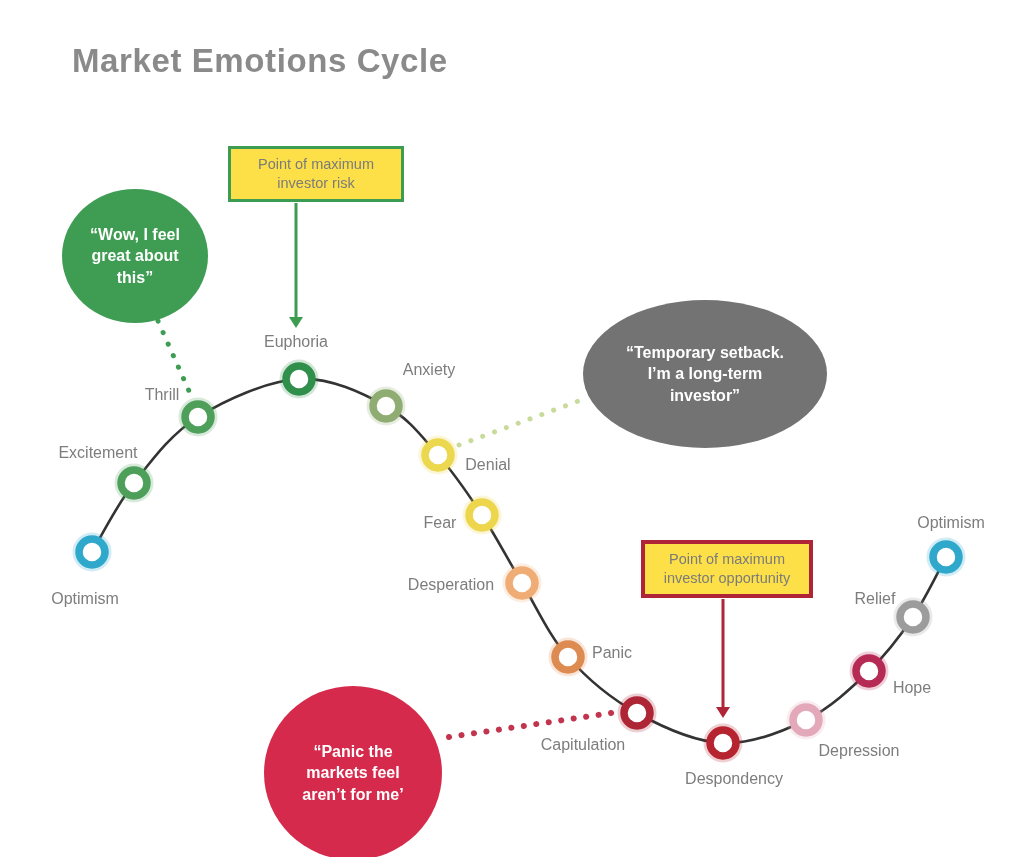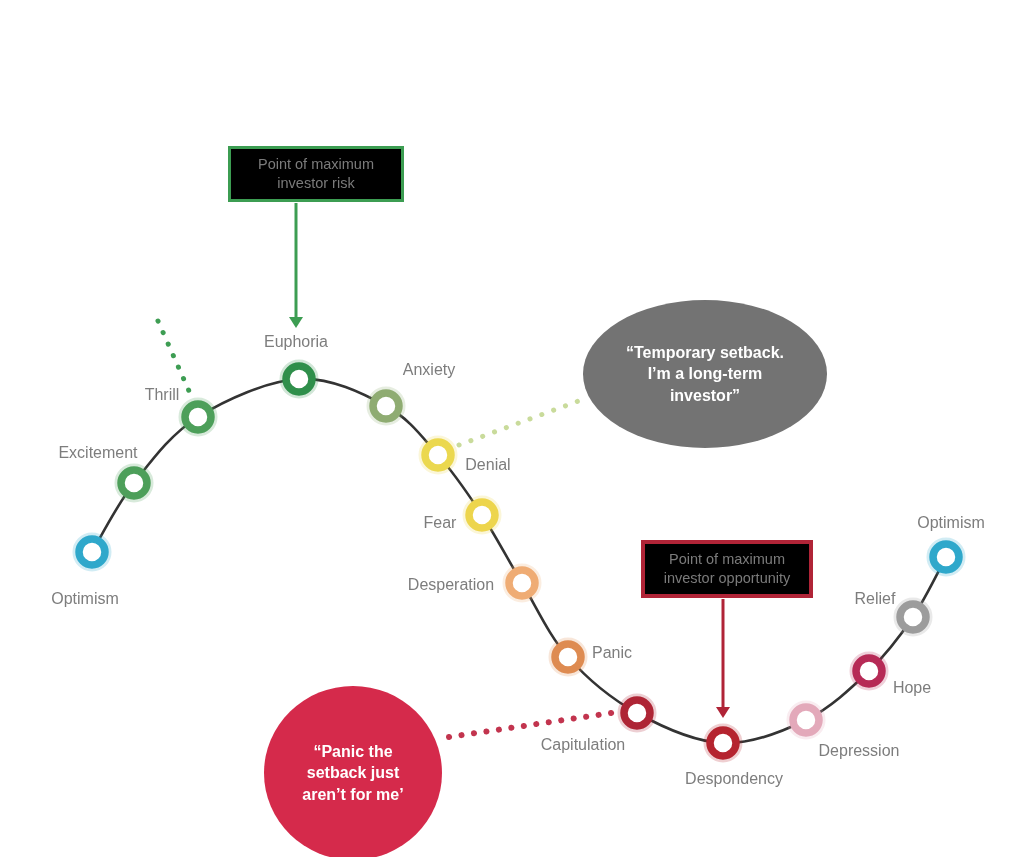--- a/index.html
+++ b/index.html
@@ -6,35 +6,36 @@
   .stage{
     position:relative;width:1024px;height:857px;background:#ffffff;
     overflow:hidden;font-family:"Liberation Sans",sans-serif;
   }
   .title{
     position:absolute;left:72px;top:42px;margin:0;
     font-size:33px;font-weight:700;color:#8a8a8a;letter-spacing:.6px;
   }
   svg.layer{position:absolute;left:0;top:0;width:1024px;height:857px;font-family:"Liberation Sans",sans-serif;}
   .callout{
-    position:absolute;z-index:2;box-sizing:border-box;background:#000000;
+    position:absolute;z-index:2;box-sizing:border-box;background:#fde047;
     border-style:solid;display:flex;flex-direction:column;align-items:center;
     justify-content:center;text-align:center;font-size:14.5px;line-height:1.32;
   }
   .bubble{
     position:absolute;z-index:2;border-radius:50%;display:flex;flex-direction:column;
     align-items:center;justify-content:center;text-align:center;color:#ffffff;
     font-weight:700;font-size:16px;line-height:1.35;
   }
 </style>
 </head>
 <body>
 
 <div class="stage">
 
+  <h1 class="title">Market Emotions Cycle</h1>
 
   <svg class="layer" id="cycle-svg" viewBox="0 0 1024 857">
       <line x1="158" y1="321" x2="193" y2="400" stroke="#3E9D53" stroke-width="5" stroke-linecap="round" stroke-dasharray="0.1 12.5"></line>
       <line x1="459" y1="445" x2="584" y2="399" stroke="#C9DB9B" stroke-width="5" stroke-linecap="round" stroke-dasharray="0.1 12.5"></line>
       <line x1="449" y1="737" x2="618" y2="712" stroke="#C2344E" stroke-width="6" stroke-linecap="round" stroke-dasharray="0.1 12.5"></line>
       <path d="M 92 552 C 99 540.5, 116.33333333333333 505.5, 134 483 C 151.66666666666666 460.5, 170.5 434.3333333333333, 198 417 C 225.5 399.6666666666667, 267.6666666666667 380.8333333333333, 299 379 C 330.3333333333333 377.1666666666667, 362.8333333333333 393.3333333333333, 386 406 C 409.1666666666667 418.6666666666667, 422 436.8333333333333, 438 455 C 454 473.1666666666667, 468 493.6666666666667, 482 515 C 496 536.3333333333334, 507.6666666666667 559.3333333333334, 522 583 C 536.3333333333334 606.6666666666666, 548.8333333333334 635.3333333333334, 568 657 C 587.1666666666666 678.6666666666666, 611.1666666666666 698.6666666666666, 637 713 C 662.8333333333334 727.3333333333334, 694.8333333333334 741.8333333333334, 723 743 C 751.1666666666666 744.1666666666666, 781.6666666666666 732, 806 720 C 830.3333333333334 708, 851.1666666666666 688.1666666666666, 869 671 C 886.8333333333334 653.8333333333334, 900.1666666666666 636, 913 617 C 925.8333333333334 598, 940.5 567, 946 557" fill="none" stroke="#333333" stroke-width="2.6"></path>
       <line x1="296" y1="203" x2="296" y2="318" stroke="#3C9D52" stroke-width="3"></line>
       <polygon points="289,317 303,317 296,328" fill="#3C9D52"></polygon>
       <line x1="723" y1="599" x2="723" y2="708" stroke="#B02437" stroke-width="3"></line>
       <polygon points="716,707 730,707 723,718" fill="#B02437"></polygon>
@@ -88,26 +89,31 @@
   <div class="callout" id="callout-0" style="left: 228px; top: 146px; width: 176px; height: 56px; border-width: 3px; border-color: rgb(60, 157, 82); color: rgb(123, 123, 123);">
     <div>Point of maximum</div>
     <div>investor risk</div>
   </div>
 
   <div class="callout" id="callout-1" style="left: 641px; top: 540px; width: 172px; height: 58px; border-width: 4px; border-color: rgb(176, 36, 55); color: rgb(123, 123, 123);">
     <div>Point of maximum</div>
     <div>investor opportunity</div>
   </div>
 
+  <div class="bubble" id="bubble-0" style="left: 62px; top: 189px; width: 146px; height: 134px; background: rgb(62, 157, 83);">
+    <div>“Wow, I feel</div>
+    <div>great about</div>
+    <div>this”</div>
+  </div>
 
   <div class="bubble" id="bubble-1" style="left: 583px; top: 300px; width: 244px; height: 148px; background: #737373;">
     <div>“Temporary setback.</div>
     <div>I’m a long-term</div>
     <div>investor”</div>
   </div>
 
   <div class="bubble" id="bubble-2" style="left: 264px; top: 686px; width: 178px; height: 174px; background: rgb(213, 42, 75);">
     <div>“Panic the</div>
-    <div>setback just</div>
+    <div>markets feel</div>
     <div>aren’t for me’</div>
   </div>
 
 </div>
 
 </body></html>

